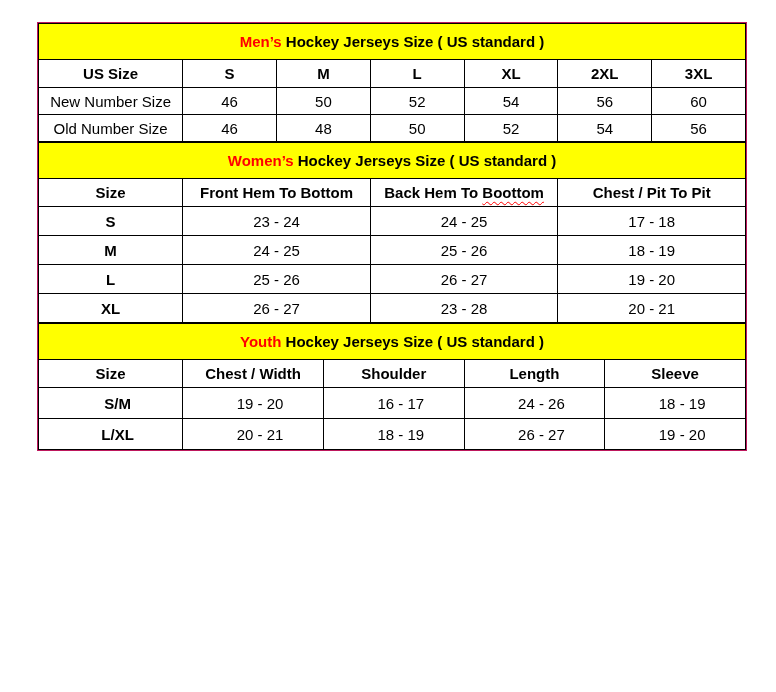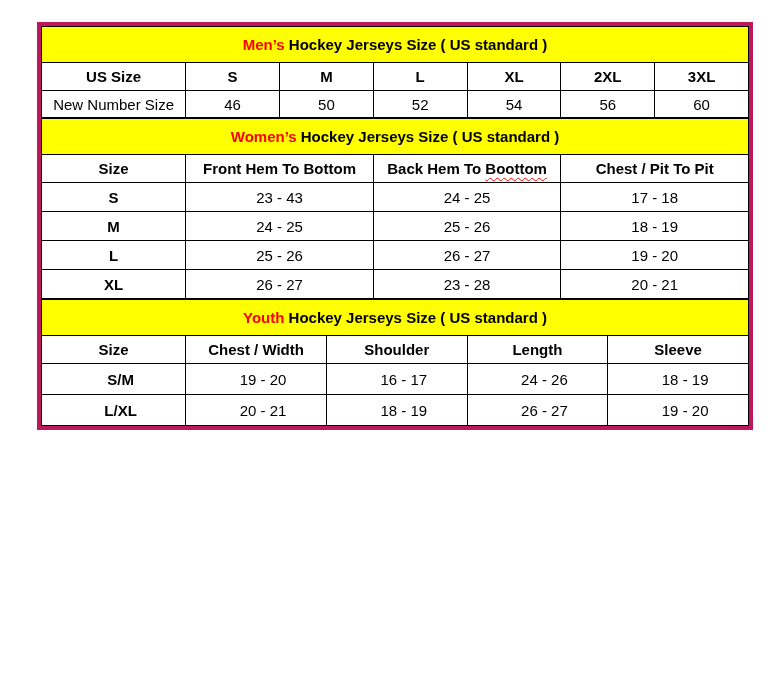--- a/index.html
+++ b/index.html
@@ -16,21 +16,21 @@
     padding-top:64px;
     text-align:center;
     font-size:29px;
     font-weight:bold;
     letter-spacing:0px;
     color:#1877BE;
   }
   .chart-frame{
     width:708px;
     margin:22px 0 16px 37px;
-    border:4px solid #be185d;
+    border:1px solid #be185d;
   }
   table.size-table{
     border-collapse:collapse;
     width:100%;
     table-layout:fixed;
   }
   table.size-table td{
     border:1px solid #000;
     text-align:center;
     vertical-align:middle;
@@ -93,20 +93,29 @@
           </tr>
           <tr class="data-row">
             <td class="row-label">New Number Size</td>
             <td>46</td>
             <td>50</td>
             <td>52</td>
             <td>54</td>
             <td>56</td>
             <td>60</td>
           </tr>
+          <tr class="data-row">
+            <td class="row-label">Old Number Size</td>
+            <td>46</td>
+            <td>48</td>
+            <td>50</td>
+            <td>52</td>
+            <td>54</td>
+            <td>56</td>
+          </tr>
         </tbody>
       </table>
     <table class="size-table sec-womens">
         <colgroup>
           <col style="width: 20.4%;">
           <col style="width: 26.5333%;">
           <col style="width: 26.5333%;">
           <col style="width: 26.5333%;">
         </colgroup>
         <tbody>
@@ -114,21 +123,21 @@
             <td colspan="4" class="band-cell"><span class="accent">Women’s</span><span>&nbsp;Hockey Jerseys Size ( US standard )</span></td>
           </tr>
           <tr class="head-row">
             <td>Size</td>
             <td>Front Hem To Bottom</td>
             <td><span>Back Hem To </span><span class="wavy">Boottom</span></td>
             <td>Chest / Pit To Pit</td>
           </tr>
           <tr class="data-row">
             <td class="row-label bold">S</td>
-            <td>23 - 43</td>
+            <td>23 - 24</td>
             <td>24 - 25</td>
             <td>17 - 18</td>
           </tr>
           <tr class="data-row">
             <td class="row-label bold">M</td>
             <td>24 - 25</td>
             <td>25 - 26</td>
             <td>18 - 19</td>
           </tr>
           <tr class="data-row">

